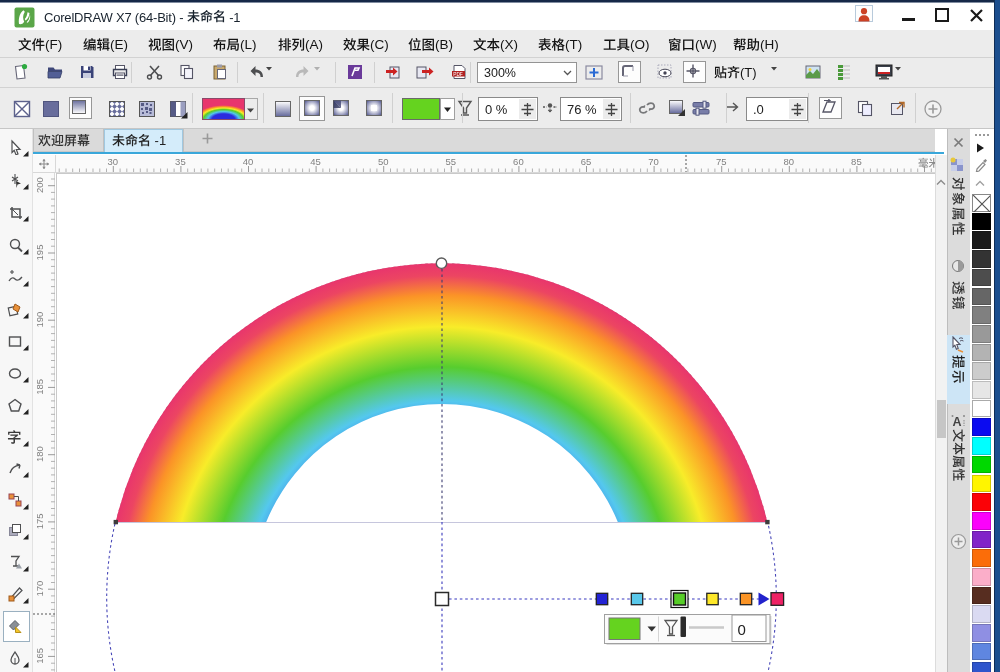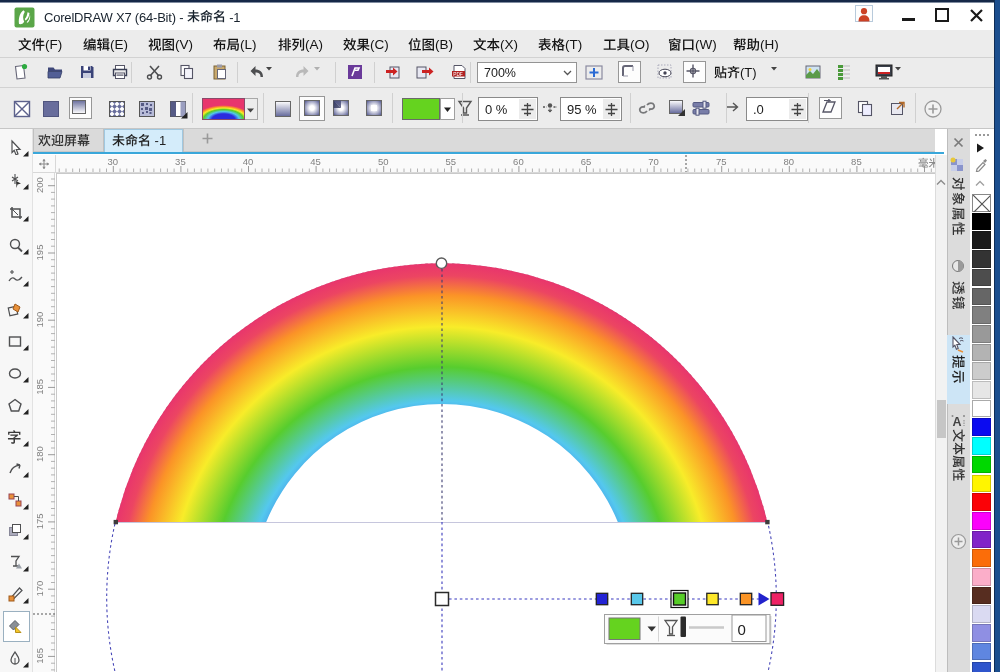--- a/index.html
+++ b/index.html
@@ -258,21 +258,21 @@
       </svg>
     </div>
 <div class="abs" style="left:450.0px;top:63.0px;width:18px;height:18px">
       <svg width="20" height="18" viewBox="0 0 20 18">
         <path d="M4,2.5 h8 l3,3 v10 h-11 z" fill="#fff" stroke="#556"></path>
         <rect x="2" y="8" width="13" height="5.5" fill="#b02020"></rect>
         <text x="3.2" y="12.6" font-size="4.8" fill="#fff" font-family="Liberation Sans">PDF</text>
       </svg>
     </div>
 <div class="abs" style="left:477px;top:62px;width:100px;height:21px;background:#fff;border:1px solid #949494;font-size:12.5px;color:#222">
-      <span style="position:absolute;left:6px;top:3px">700%</span>
+      <span style="position:absolute;left:6px;top:3px">300%</span>
       <svg style="position:absolute;right:4px;top:7px" width="9" height="6" viewBox="0 0 9 6">
         <path d="M1,1 L4.5,4.5 L8,1" stroke="#555" stroke-width="1.3" fill="none"></path>
       </svg>
     </div>
 <div class="abs" style="left:584.0px;top:63.0px;width:18px;height:18px">
       <svg width="20" height="20" viewBox="0 0 20 20">
         <rect x="2" y="3" width="16" height="13" fill="none" stroke="#8a8aa0" stroke-width="1.2"></rect>
         <path d="M10,5 v9 M5.5,9.5 h9" stroke="#2a6ad4" stroke-width="2"></path>
       </svg>
     </div>
@@ -499,21 +499,21 @@
       </svg>
     </div>
 <div class="abs" style="left:542.0px;top:99.0px;width:18px;height:18px">
       <svg width="16" height="16" viewBox="0 0 16 16">
         <path d="M1,8 h3.5 M11.5,8 h3.5" stroke="#555" stroke-width="1.4" stroke-dasharray="2,1.2"></path>
         <circle cx="8" cy="6.5" r="2.2" fill="#555"></circle>
         <path d="M8,9.5 v2.5 m-1.8,-1.2 l1.8,2 1.8,-2" stroke="#555" stroke-width="1.1" fill="none"></path>
       </svg>
     </div>
 <div class="abs" style="left:560px;top:97px;width:62px;height:24px;background:#fff;border:1px solid #8a8a8a;font-size:13px;color:#222">
-      <span style="position:absolute;left:6px;top:4px;white-space:pre">95 %</span>
+      <span style="position:absolute;left:6px;top:4px;white-space:pre">76 %</span>
       <div style="position:absolute;right:1px;top:1px;bottom:1px;width:17px;background:#ececec"></div>
       <svg style="position:absolute;right:1px;top:1px" width="17" height="21">
         <path d="M8.5,4 v13 M2.5,10.5 h12 M5,6.5 h7 M5,14.5 h7" stroke="#444" stroke-width="1.3" fill="none"></path>
       </svg>
     </div>
 <div class="abs" style="left:637.0px;top:99.0px;width:18px;height:18px">
       <svg width="20" height="18" viewBox="0 0 20 18">
         <path d="M10,6 C12,3.5 16,3.5 17,6 C18,8.5 16,10.5 13,10 M10,12 C8,14.5 4,14.5 3,12 C2,9.5 4,7.5 7,8" stroke="#77787a" stroke-width="1.8" fill="none"></path>
         <path d="M12,9 l2.8,1.5 -3,1.5 z M8,9 l-2.8,-1.5 3,-1.5 z" fill="#77787a"></path>
       </svg>

